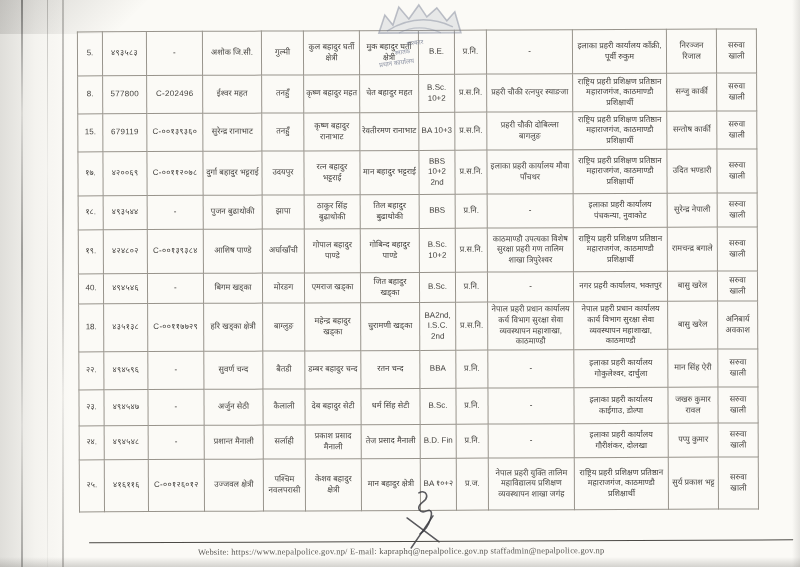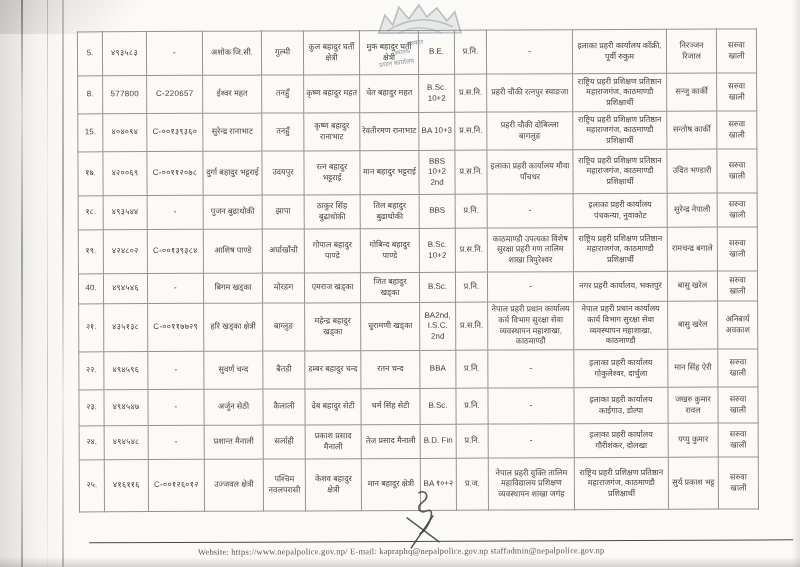--- a/index.html
+++ b/index.html
@@ -104,35 +104,35 @@
             <td class="c-edu">B.E.</td>
             <td class="c-rank">प्र.नि.</td>
             <td class="c-office_from">-</td>
             <td class="c-office_to">इलाका प्रहरी कार्यालय काँक्री, पूर्वी रुकुम</td>
             <td class="c-replacement">निरञ्जन रिजाल</td>
             <td class="c-status">सरुवा खाली</td>
           </tr>
           <tr>
             <td class="c-sn">8.</td>
             <td class="c-regno">577800</td>
-            <td class="c-ctzno">C-220657</td>
+            <td class="c-ctzno">C-202496</td>
             <td class="c-name">ईश्वर महत</td>
             <td class="c-district">तनहुँ</td>
             <td class="c-father">कृष्ण बहादुर महत</td>
             <td class="c-grandfather">चेत बहादुर महत</td>
             <td class="c-edu">B.Sc. 10+2</td>
             <td class="c-rank">प्र.स.नि.</td>
             <td class="c-office_from">प्रहरी चौकी रत्नपुर स्याङजा</td>
             <td class="c-office_to">राष्ट्रिय प्रहरी प्रशिक्षण प्रतिष्ठान महाराजगंज, काठमाण्डौ प्रशिक्षार्थी</td>
             <td class="c-replacement">सन्जु कार्की</td>
             <td class="c-status">सरुवा खाली</td>
           </tr>
           <tr>
             <td class="c-sn">15.</td>
-            <td class="c-regno">४०४०९४</td>
+            <td class="c-regno">679119</td>
             <td class="c-ctzno">C-००१३९३६०</td>
             <td class="c-name">सुरेन्द्र रानाभाट</td>
             <td class="c-district">तनहुँ</td>
             <td class="c-father">कृष्ण बहादुर रानाभाट</td>
             <td class="c-grandfather">रेवतीरमण रानाभाट</td>
             <td class="c-edu">BA 10+3</td>
             <td class="c-rank">प्र.स.नि.</td>
             <td class="c-office_from">प्रहरी चौकी दोबिल्ला बागलुङ</td>
             <td class="c-office_to">राष्ट्रिय प्रहरी प्रशिक्षण प्रतिष्ठान महाराजगंज, काठमाण्डौ प्रशिक्षार्थी</td>
             <td class="c-replacement">सन्तोष कार्की</td>
@@ -192,21 +192,21 @@
             <td class="c-father">एमराज खड्का</td>
             <td class="c-grandfather">जित बहादुर खड्का</td>
             <td class="c-edu">B.Sc.</td>
             <td class="c-rank">प्र.नि.</td>
             <td class="c-office_from">-</td>
             <td class="c-office_to">नगर प्रहरी कार्यालय, भक्तपुर</td>
             <td class="c-replacement">बासु खरेल</td>
             <td class="c-status">सरुवा खाली</td>
           </tr>
           <tr>
-            <td class="c-sn">२१.</td>
+            <td class="c-sn">18.</td>
             <td class="c-regno">४३५१३८</td>
             <td class="c-ctzno">C-००११७७२९</td>
             <td class="c-name">हरि खड्का क्षेत्री</td>
             <td class="c-district">बाग्लुङ</td>
             <td class="c-father">महेन्द्र बहादुर खड्का</td>
             <td class="c-grandfather">चुरामणी खड्का</td>
             <td class="c-edu">BA2nd, I.S.C. 2nd</td>
             <td class="c-rank">प्र.स.नि.</td>
             <td class="c-office_from">नेपाल प्रहरी प्रधान कार्यालय कर्य विभाग सुरक्षा सेवा व्यवस्थापन महाशाखा, काठमाण्डौ</td>
             <td class="c-office_to">नेपाल प्रहरी प्रधान कार्यालय कार्य विभाग सुरक्षा सेवा व्यवस्थापन महाशाखा, काठमाण्डौ</td>

